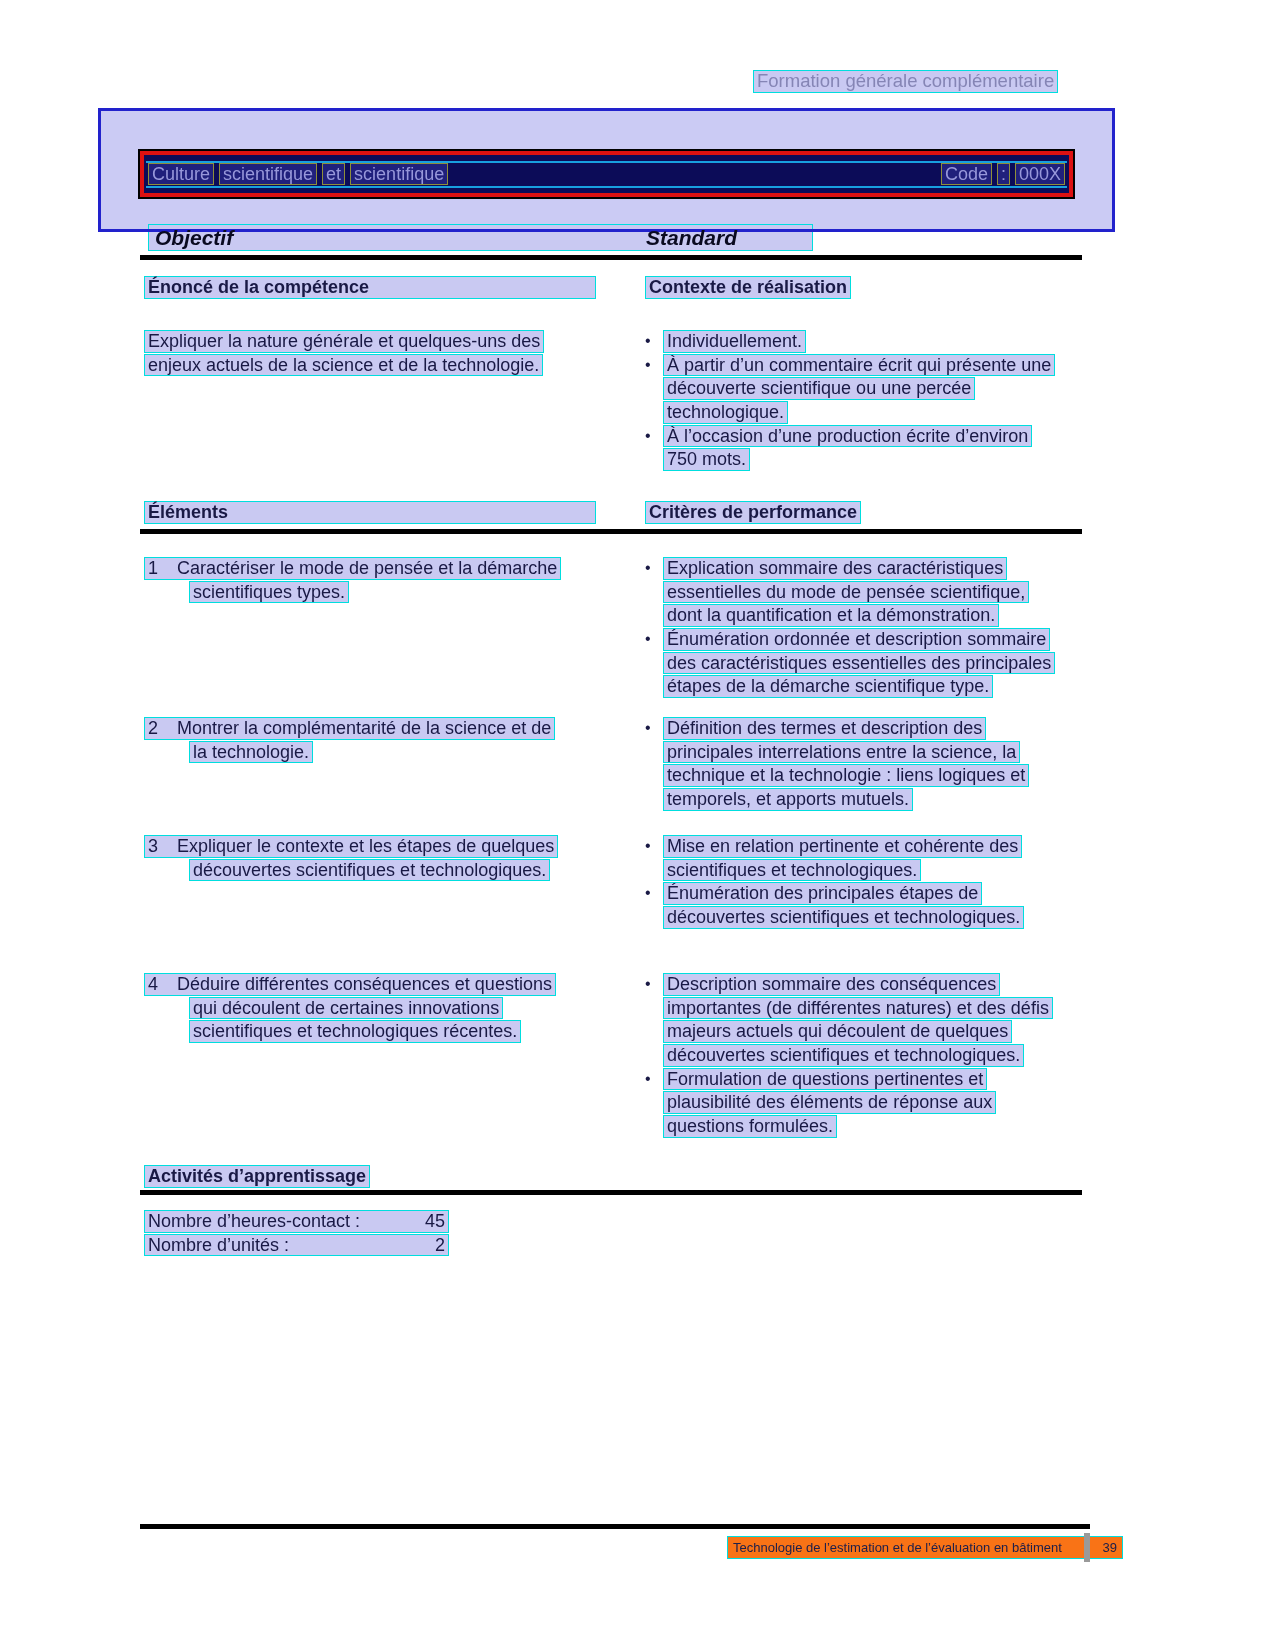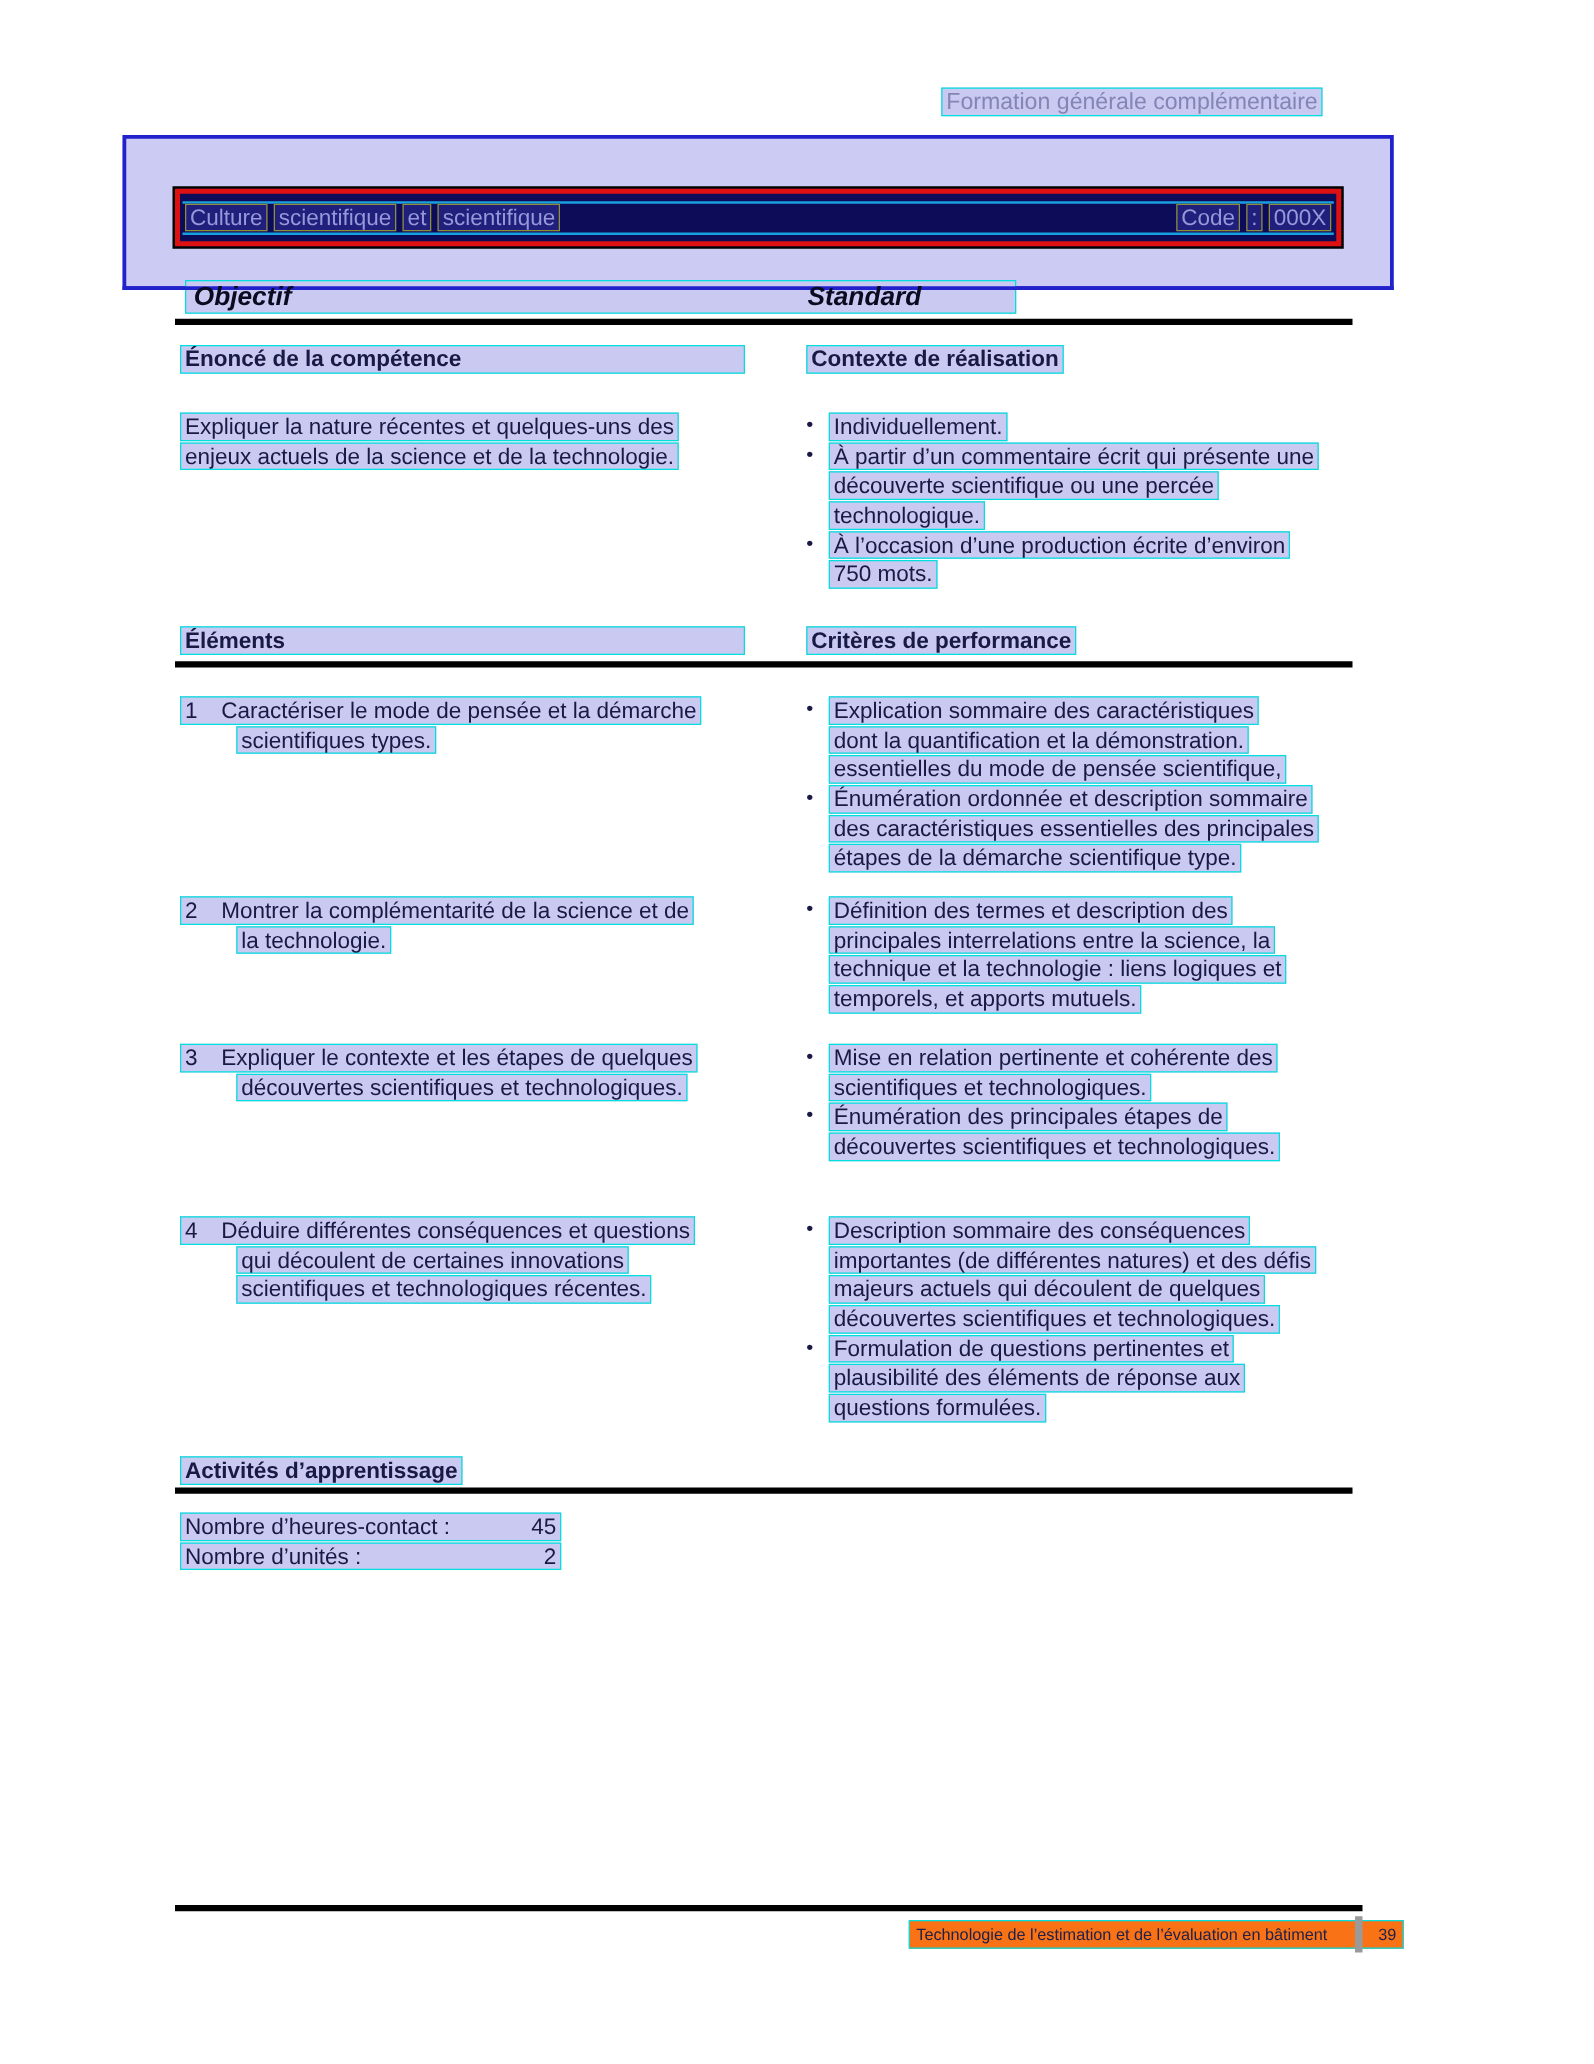--- a/index.html
+++ b/index.html
@@ -111,21 +111,21 @@
     </div>
     <div class="rcol">
       <div class="line"><span class="hl b">Contexte de réalisation</span></div>
     </div>
   </div>
 </div>
 
 <div class="sec" style="top:330px;">
   <div class="cols">
     <div class="lcol">
-      <div class="line"><span class="hl">Expliquer la nature récentes et quelques-uns des</span></div>
+      <div class="line"><span class="hl">Expliquer la nature générale et quelques-uns des</span></div>
       <div class="line"><span class="hl">enjeux actuels de la science et de la technologie.</span></div>
     </div>
     <div class="rcol">
       <div class="line bl">
           <span class="bul">•</span>
           <span class="hl">Individuellement.</span>
         </div>
       <div class="line bl">
           <span class="bul">•</span>
           <span class="hl">À partir d’un commentaire écrit qui présente une</span>
@@ -157,22 +157,22 @@
   <div class="cols">
     <div class="lcol">
       <div class="line"><span class="hl"><span class="num">1</span><span>Caractériser le mode de pensée et la démarche</span></span></div>
       <div class="line"><span class="hl cont-item">scientifiques types.</span></div>
     </div>
     <div class="rcol">
       <div class="line bl">
           <span class="bul">•</span>
           <span class="hl">Explication sommaire des caractéristiques</span>
         </div>
+      <div class="line"><span class="hl cont">essentielles du mode de pensée scientifique,</span></div>
       <div class="line"><span class="hl cont">dont la quantification et la démonstration.</span></div>
-      <div class="line"><span class="hl cont">essentielles du mode de pensée scientifique,</span></div>
       <div class="line bl">
           <span class="bul">•</span>
           <span class="hl">Énumération ordonnée et description sommaire</span>
         </div>
       <div class="line"><span class="hl cont">des caractéristiques essentielles des principales</span></div>
       <div class="line"><span class="hl cont">étapes de la démarche scientifique type.</span></div>
     </div>
   </div>
 </div>
 

